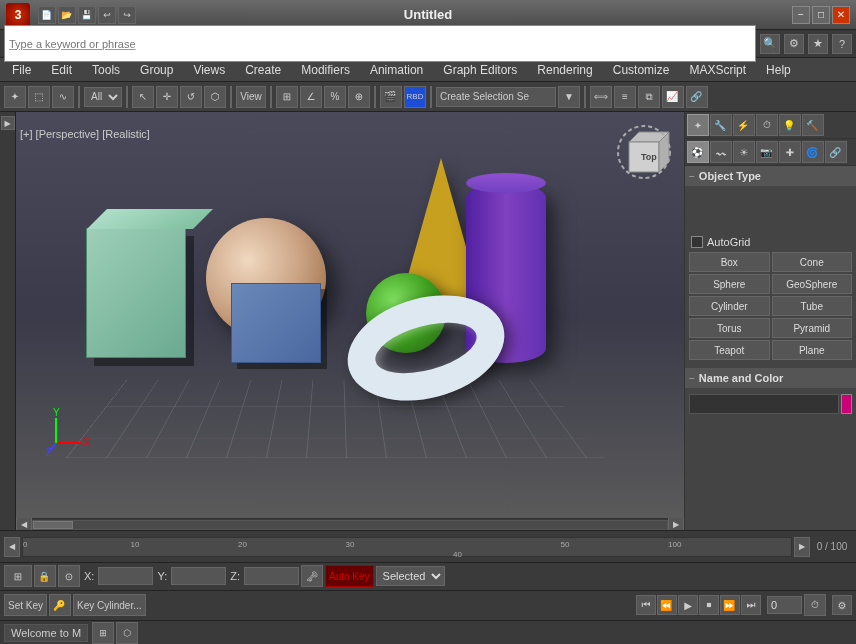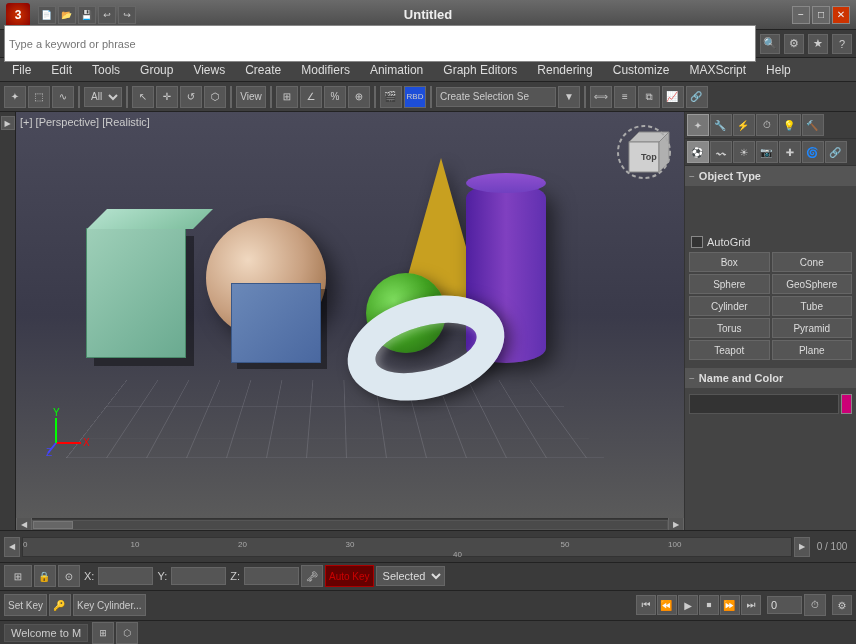--- a/index.html
+++ b/index.html
@@ -122,21 +122,21 @@
       width: 16px;
       background: #3a3a3a;
       border-right: 1px solid #222;
       display: flex;
       flex-direction: column;
       align-items: center;
       padding-top: 4px;
     }
     #viewport-label {
       position: absolute;
-      top: 4px; left: 4px;
+      top: 16px; left: 4px;
       color: #ccc; font-size: 11px;
       z-index: 2;
     }
 
     
     #scene {
       position: absolute;
       top: 0; left: 0; right: 0; bottom: 0;
       background: linear-gradient(to bottom, #4a4a5a 0%, #3a3a4a 50%, #5a5a5a 100%);
     }
@@ -538,21 +538,21 @@
   </div>
   <div class="title-text">Untitled</div>
   <div class="win-controls">
     <div class="win-btn">−</div>
     <div class="win-btn">□</div>
     <div class="win-btn close">✕</div>
   </div>
 </div>
 
 <div id="search-bar">
-  <input type="text" style="flex: 1 1 0%; height: 37px; background: rgb(255, 255, 255); border: 1px solid rgb(136, 136, 136); padding: 16px 4px; font-size: 11px; color: rgb(153, 153, 153);" placeholder="Type a keyword or phrase">
+  <input type="text" style="flex: 1 1 0%; height: 37px; background: rgb(255, 255, 255); border: 1px solid rgb(136, 136, 136); padding: 16px 4px; font-size: 11px; color: rgb(153, 153, 153); text-decoration: underline;" placeholder="Type a keyword or phrase">
   <div class="icon-btn" style="font-size:11px;">🔍</div>
   <div class="icon-btn" style="font-size:11px;">⚙</div>
   <div class="icon-btn" style="font-size:11px;">★</div>
   <div class="icon-btn" style="font-size:11px;">?</div>
 </div>
 
 <div id="menu-bar">
   <span>File</span>
   <span>Edit</span>
   <span>Tools</span>

